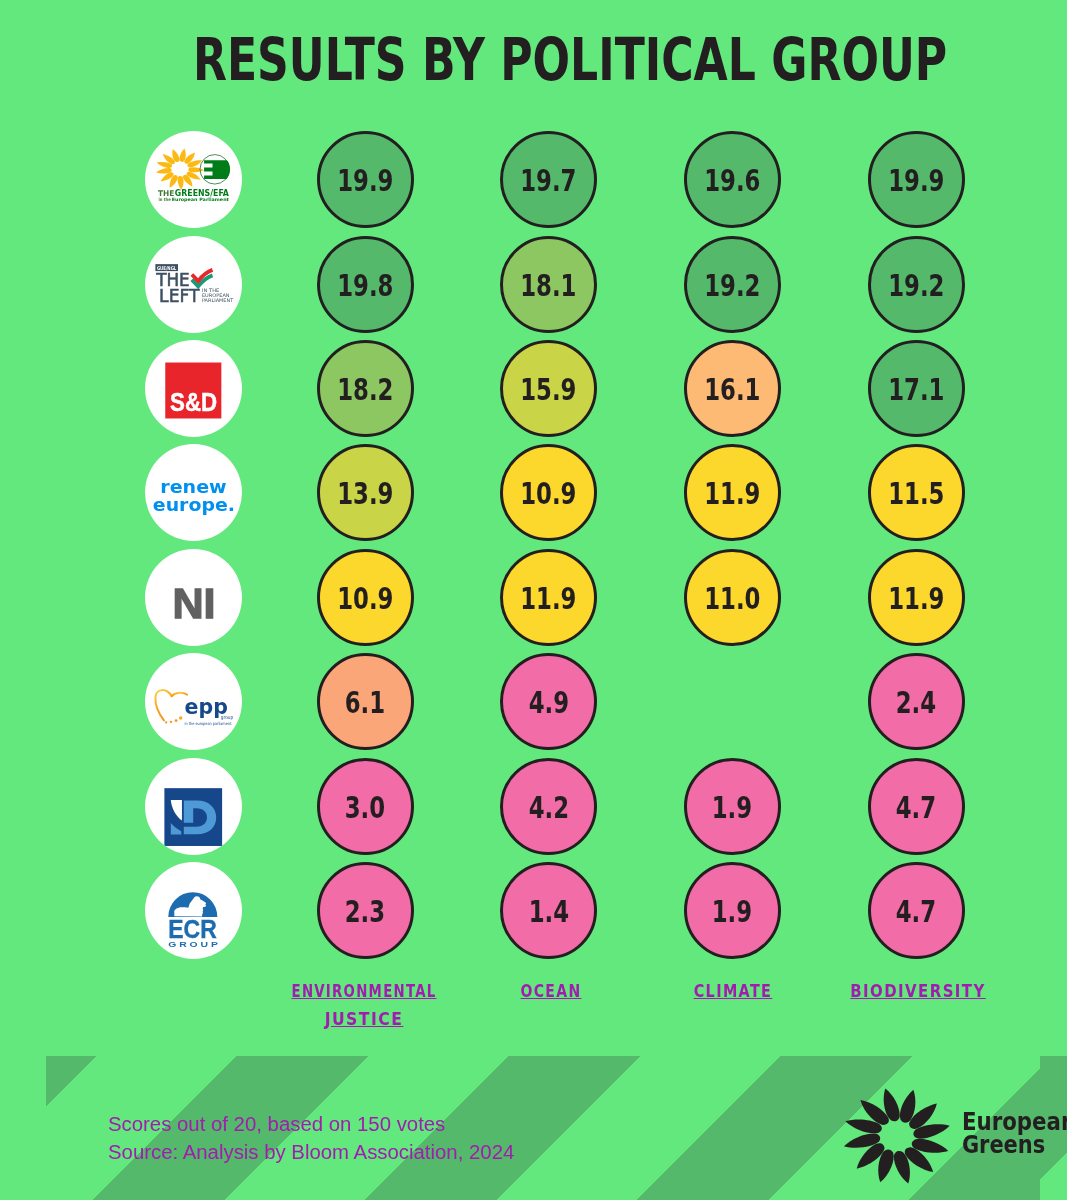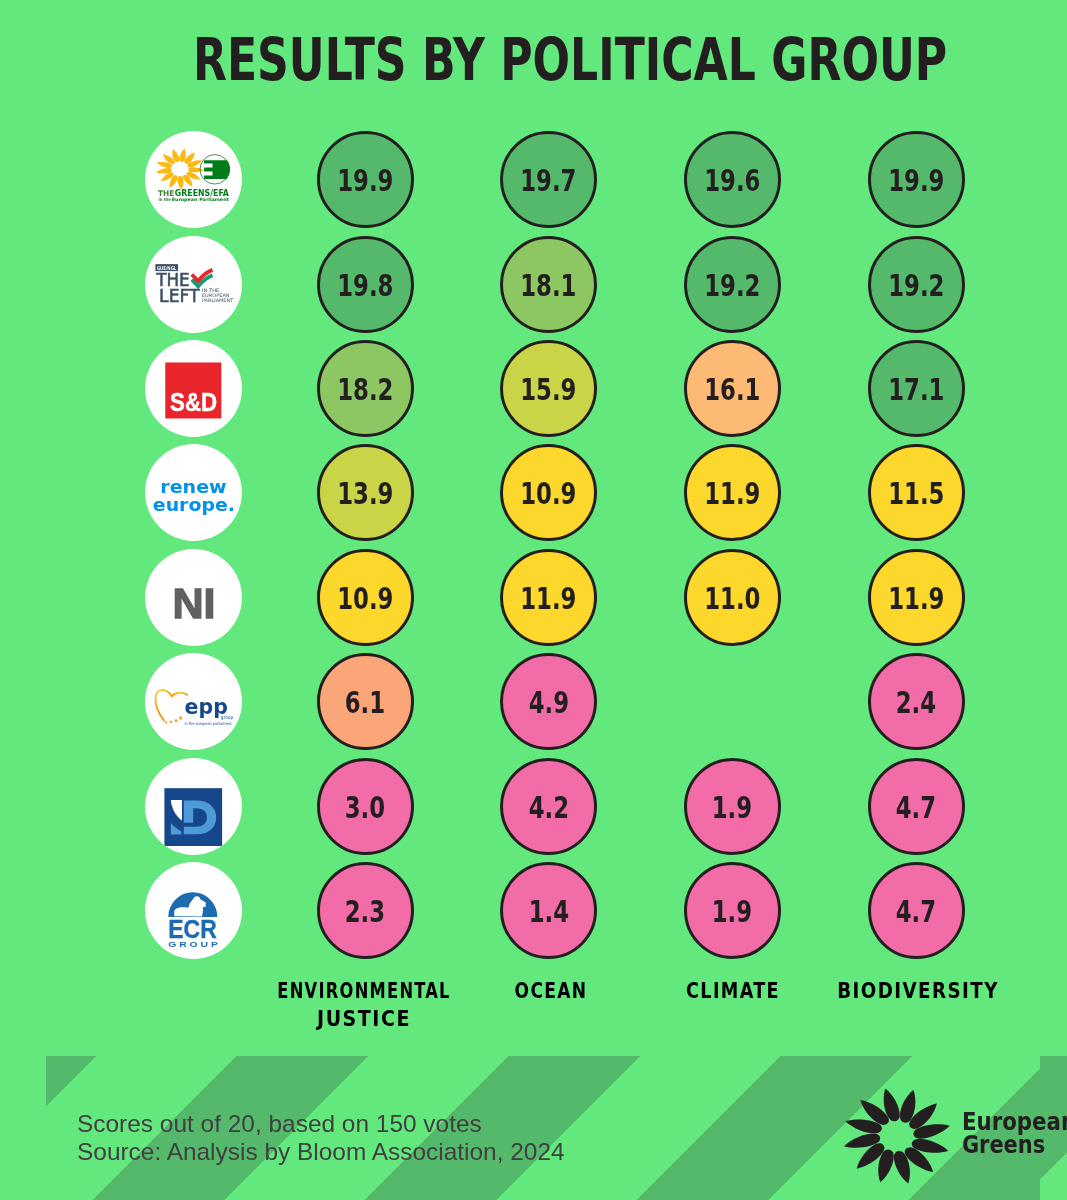--- a/index.html
+++ b/index.html
@@ -53,44 +53,45 @@
     white-space:nowrap;
     margin-top:3px;
   }
 
   .col-label{
     position:absolute;
     text-align:center;
     font-family:"DejaVu Sans", sans-serif;
     font-stretch:condensed;
     font-weight:bold;
-    font-size:22px;
+    font-size:18px;
     letter-spacing:1.55px;
     line-height:28px;
-    color:#000000;
+    color:#a21caf;
     white-space:nowrap;
+    text-decoration:underline;
   }
   .col-label > div{transform:scaleX(0.822);height:28px;}
 
   
   #footer{
     position:absolute;left:0;top:1056px;width:1067px;height:144px;
     background:
       repeating-linear-gradient(
         -45deg,
         #55b96c 0px, #55b96c 93.3px,
         #63e87e 93.3px, #63e87e 192.3px
       );
     background-position: -73px 0;
     overflow:hidden;
   }
   #footer-text{
-    position:absolute;left:31px;top:1110px;
+    position:absolute;left:62px;top:1110px;
     font-family:"Liberation Sans", sans-serif;
-    font-size:24px;line-height:28px;color:#404040;
+    font-size:20px;line-height:28px;color:#a21caf;
     white-space:nowrap;
   }
   #footer-text > div{transform:scaleX(1.018);transform-origin:left center;}
   #eg-logo{position:absolute;left:795px;top:1085px;width:240px;height:100px;}
 </style>
 </head>
 <body>
 
 <div id="page">
 

